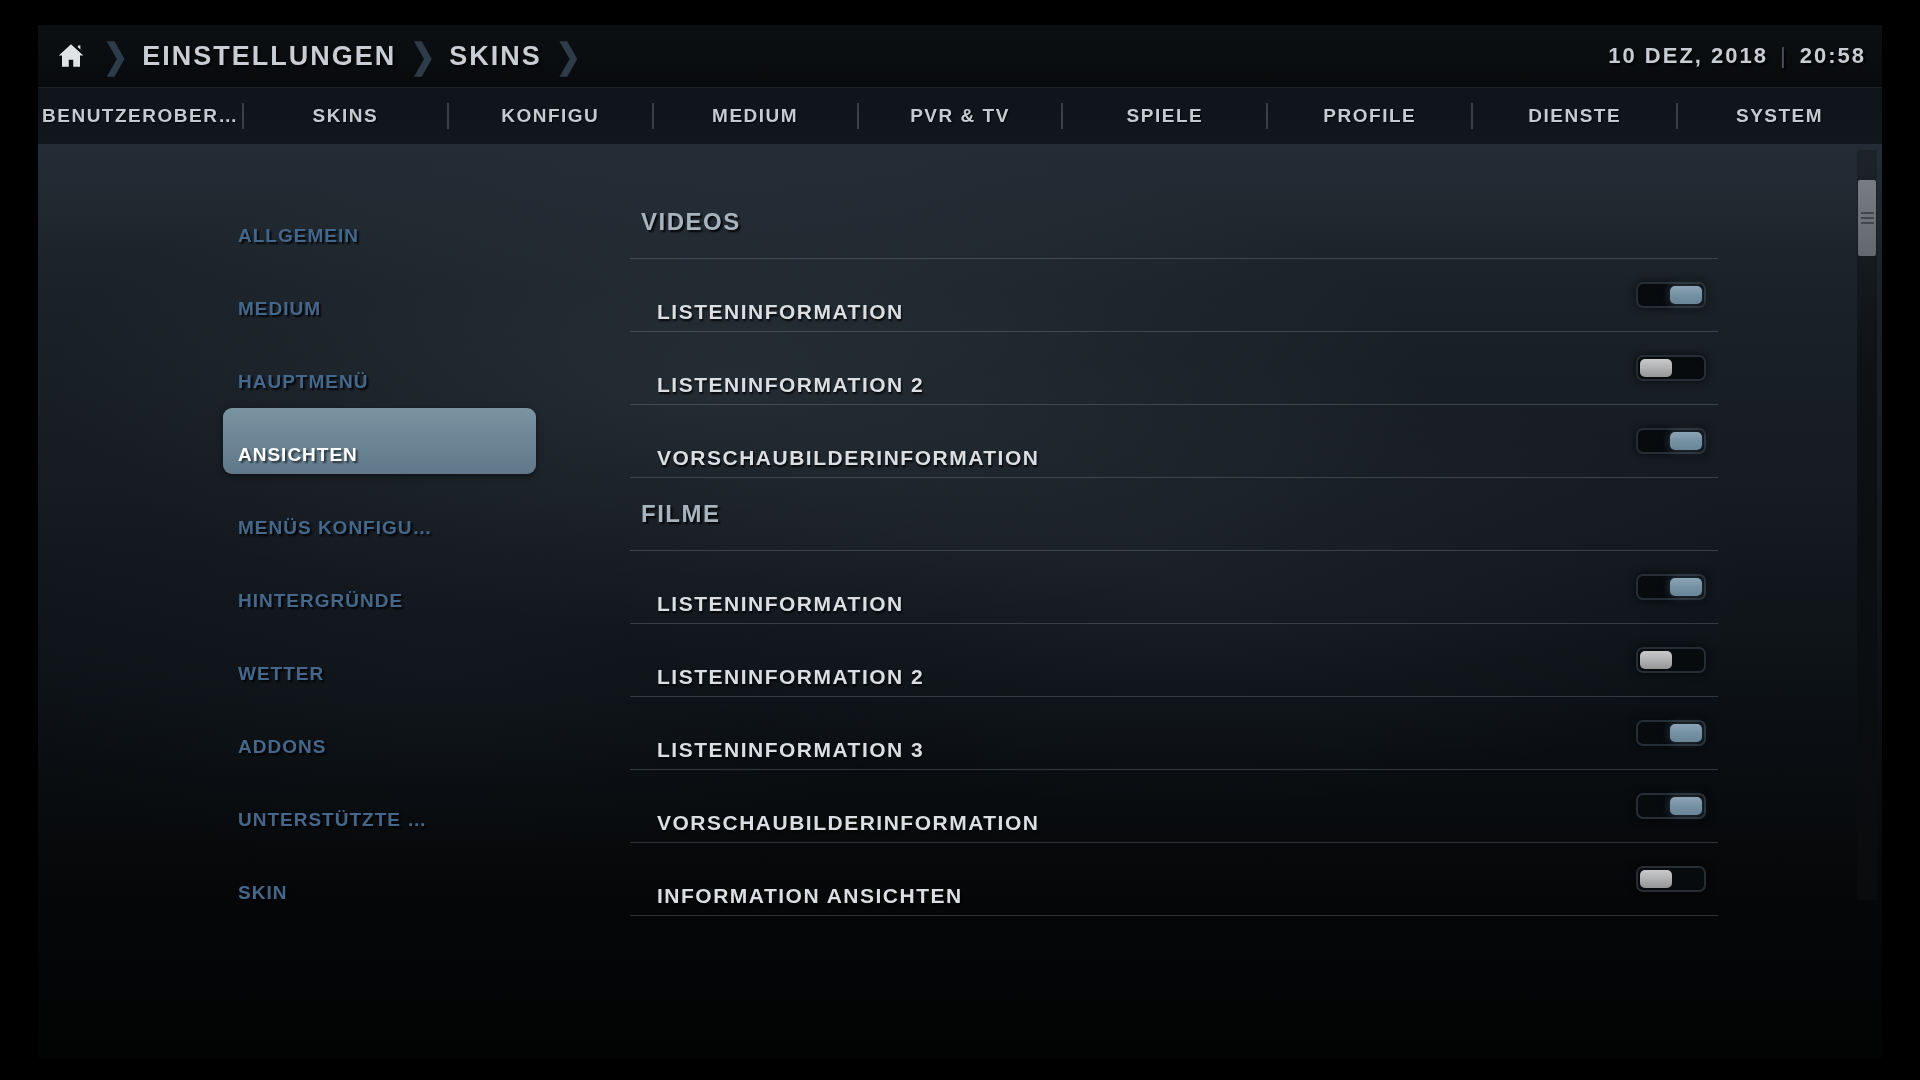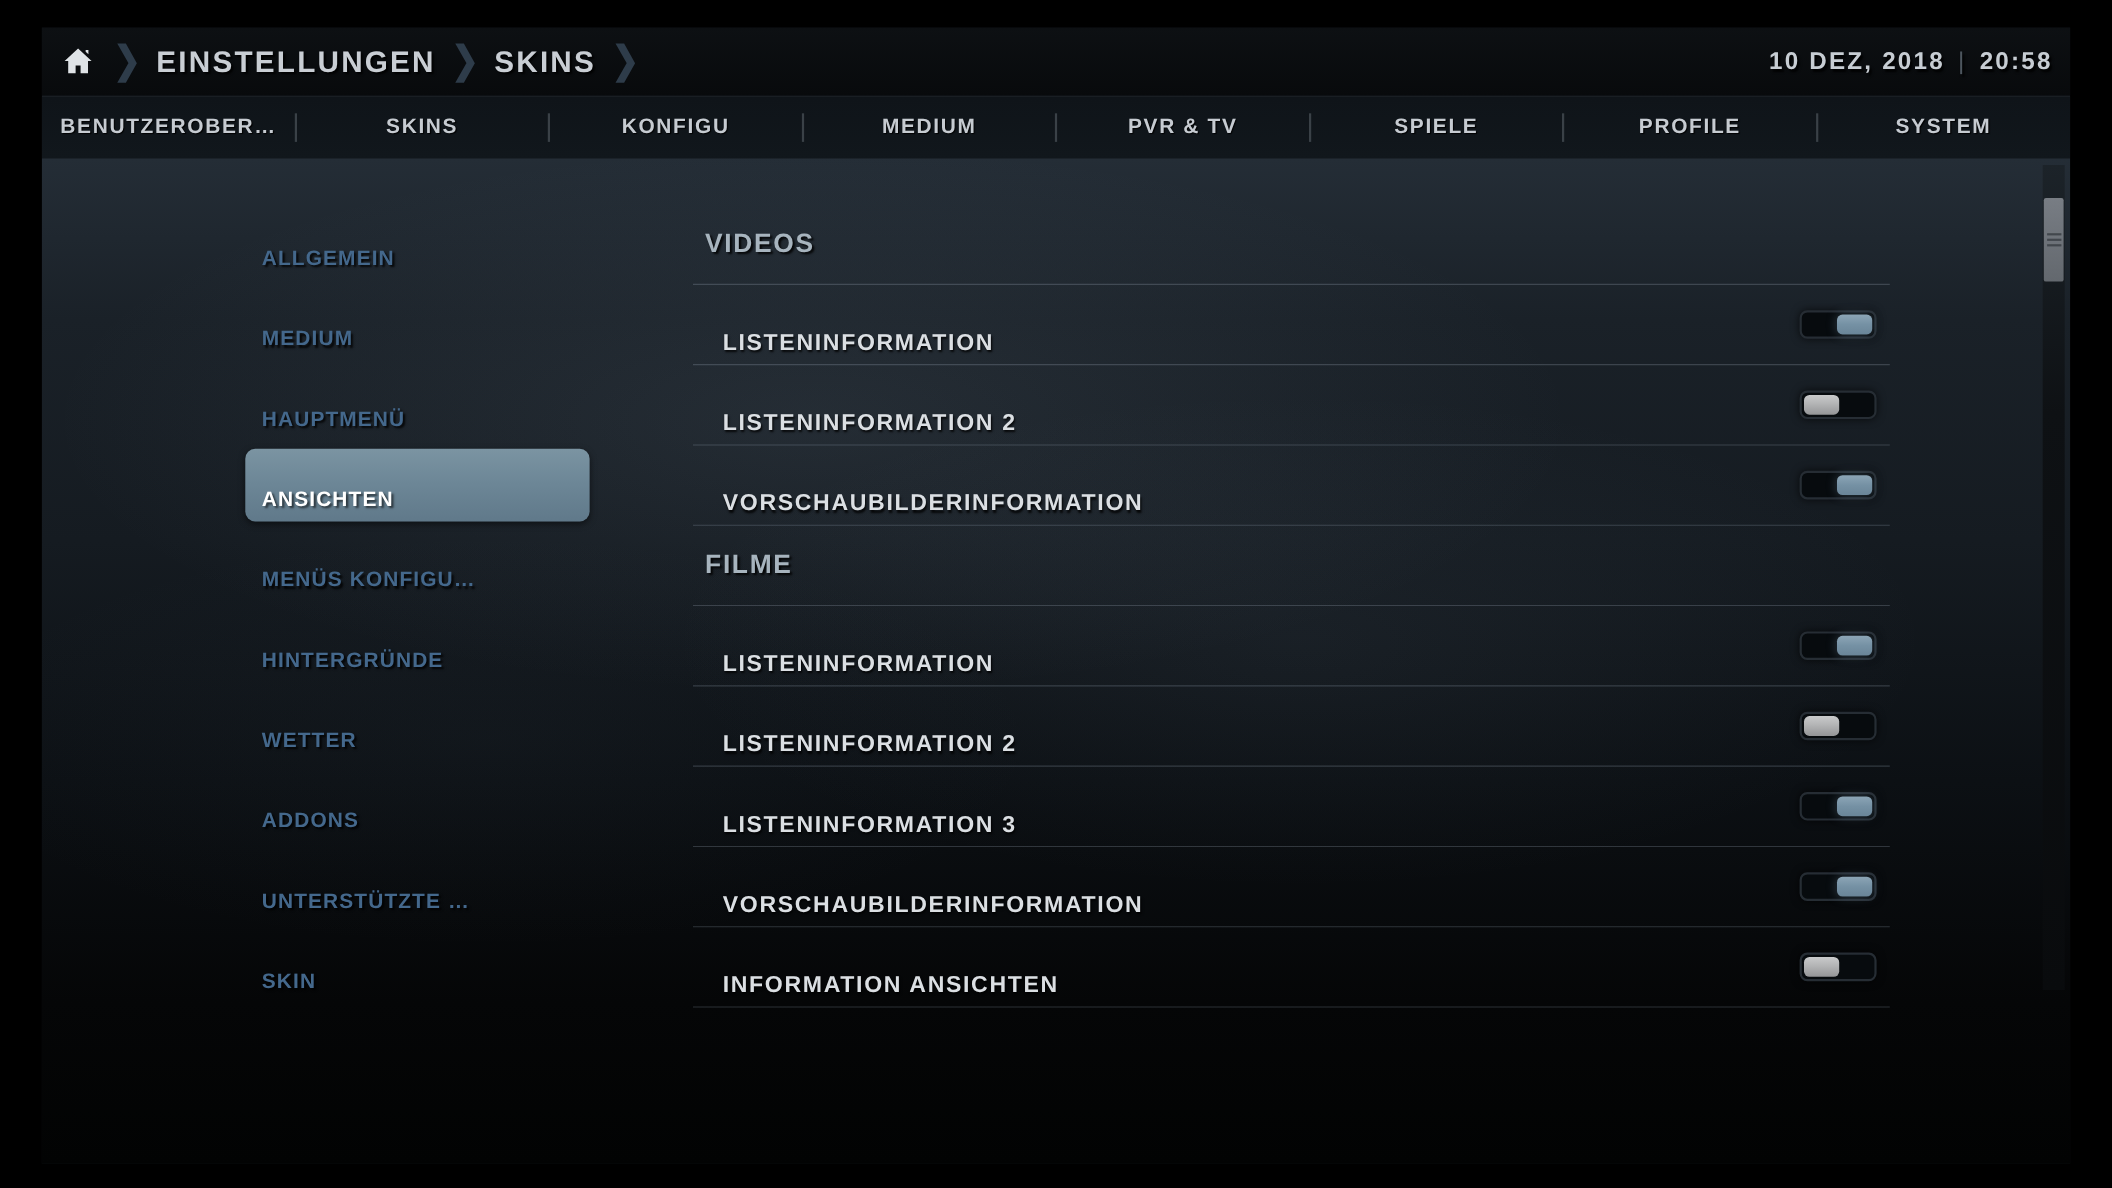--- a/index.html
+++ b/index.html
@@ -119,20 +119,21 @@
   </header>
 
   <nav class="tabbar">
     <div class="tab">BENUTZEROBER…</div>
     <div class="tab">SKINS</div>
     <div class="tab">KONFIGU</div>
     <div class="tab">MEDIUM</div>
     <div class="tab">PVR &amp; TV</div>
     <div class="tab">SPIELE</div>
     <div class="tab">PROFILE</div>
+    <div class="tab">DIENSTE</div>
     <div class="tab">SYSTEM</div>
   </nav>
 
   <main class="content">
 
     <aside class="sidebar">
       <div class="side-item">
           <span>ALLGEMEIN</span>
         </div>
       <div class="side-item">

